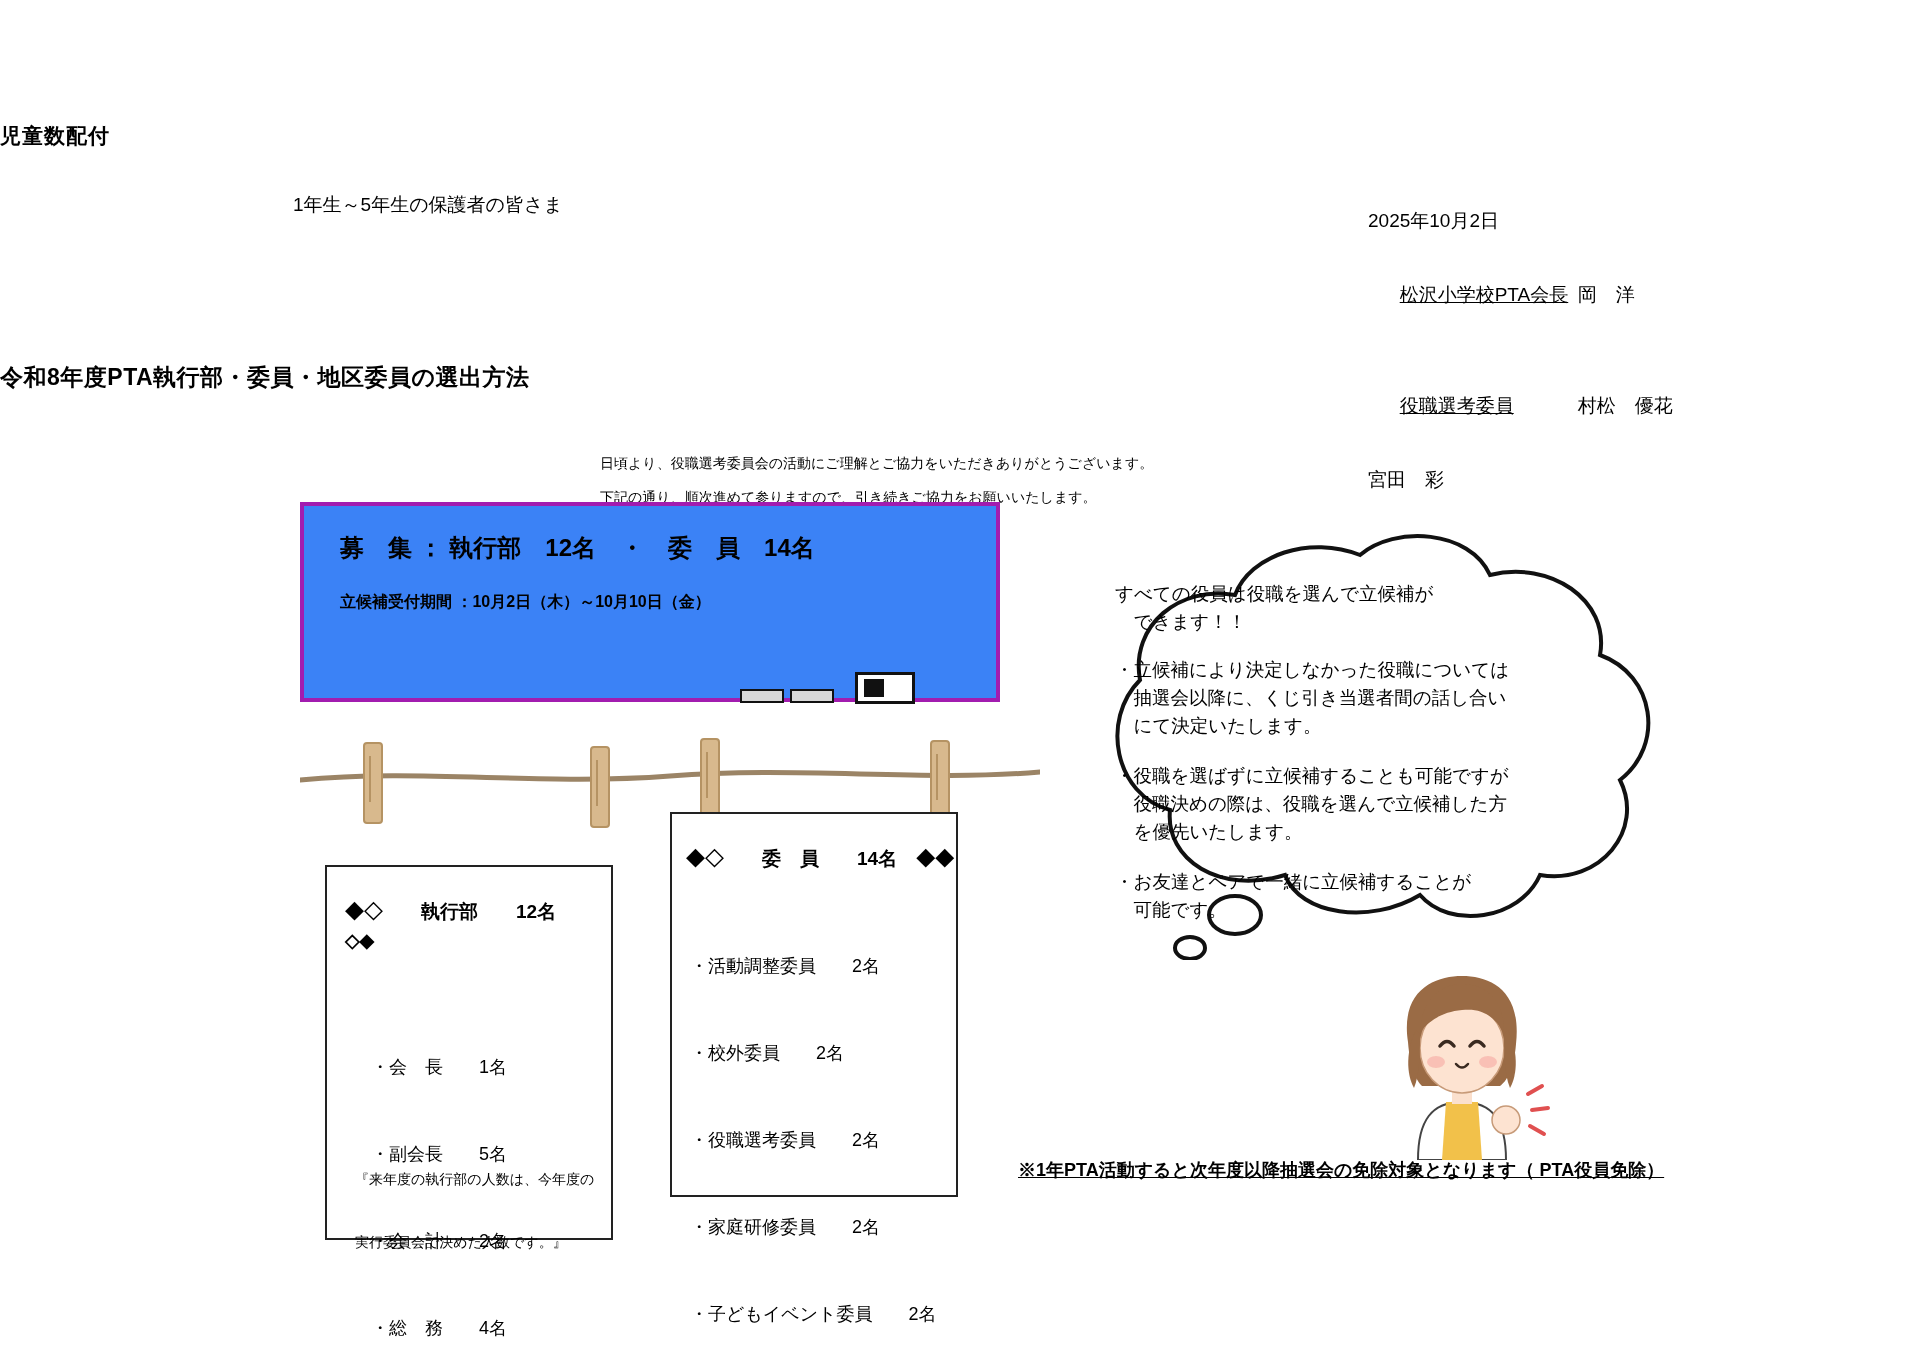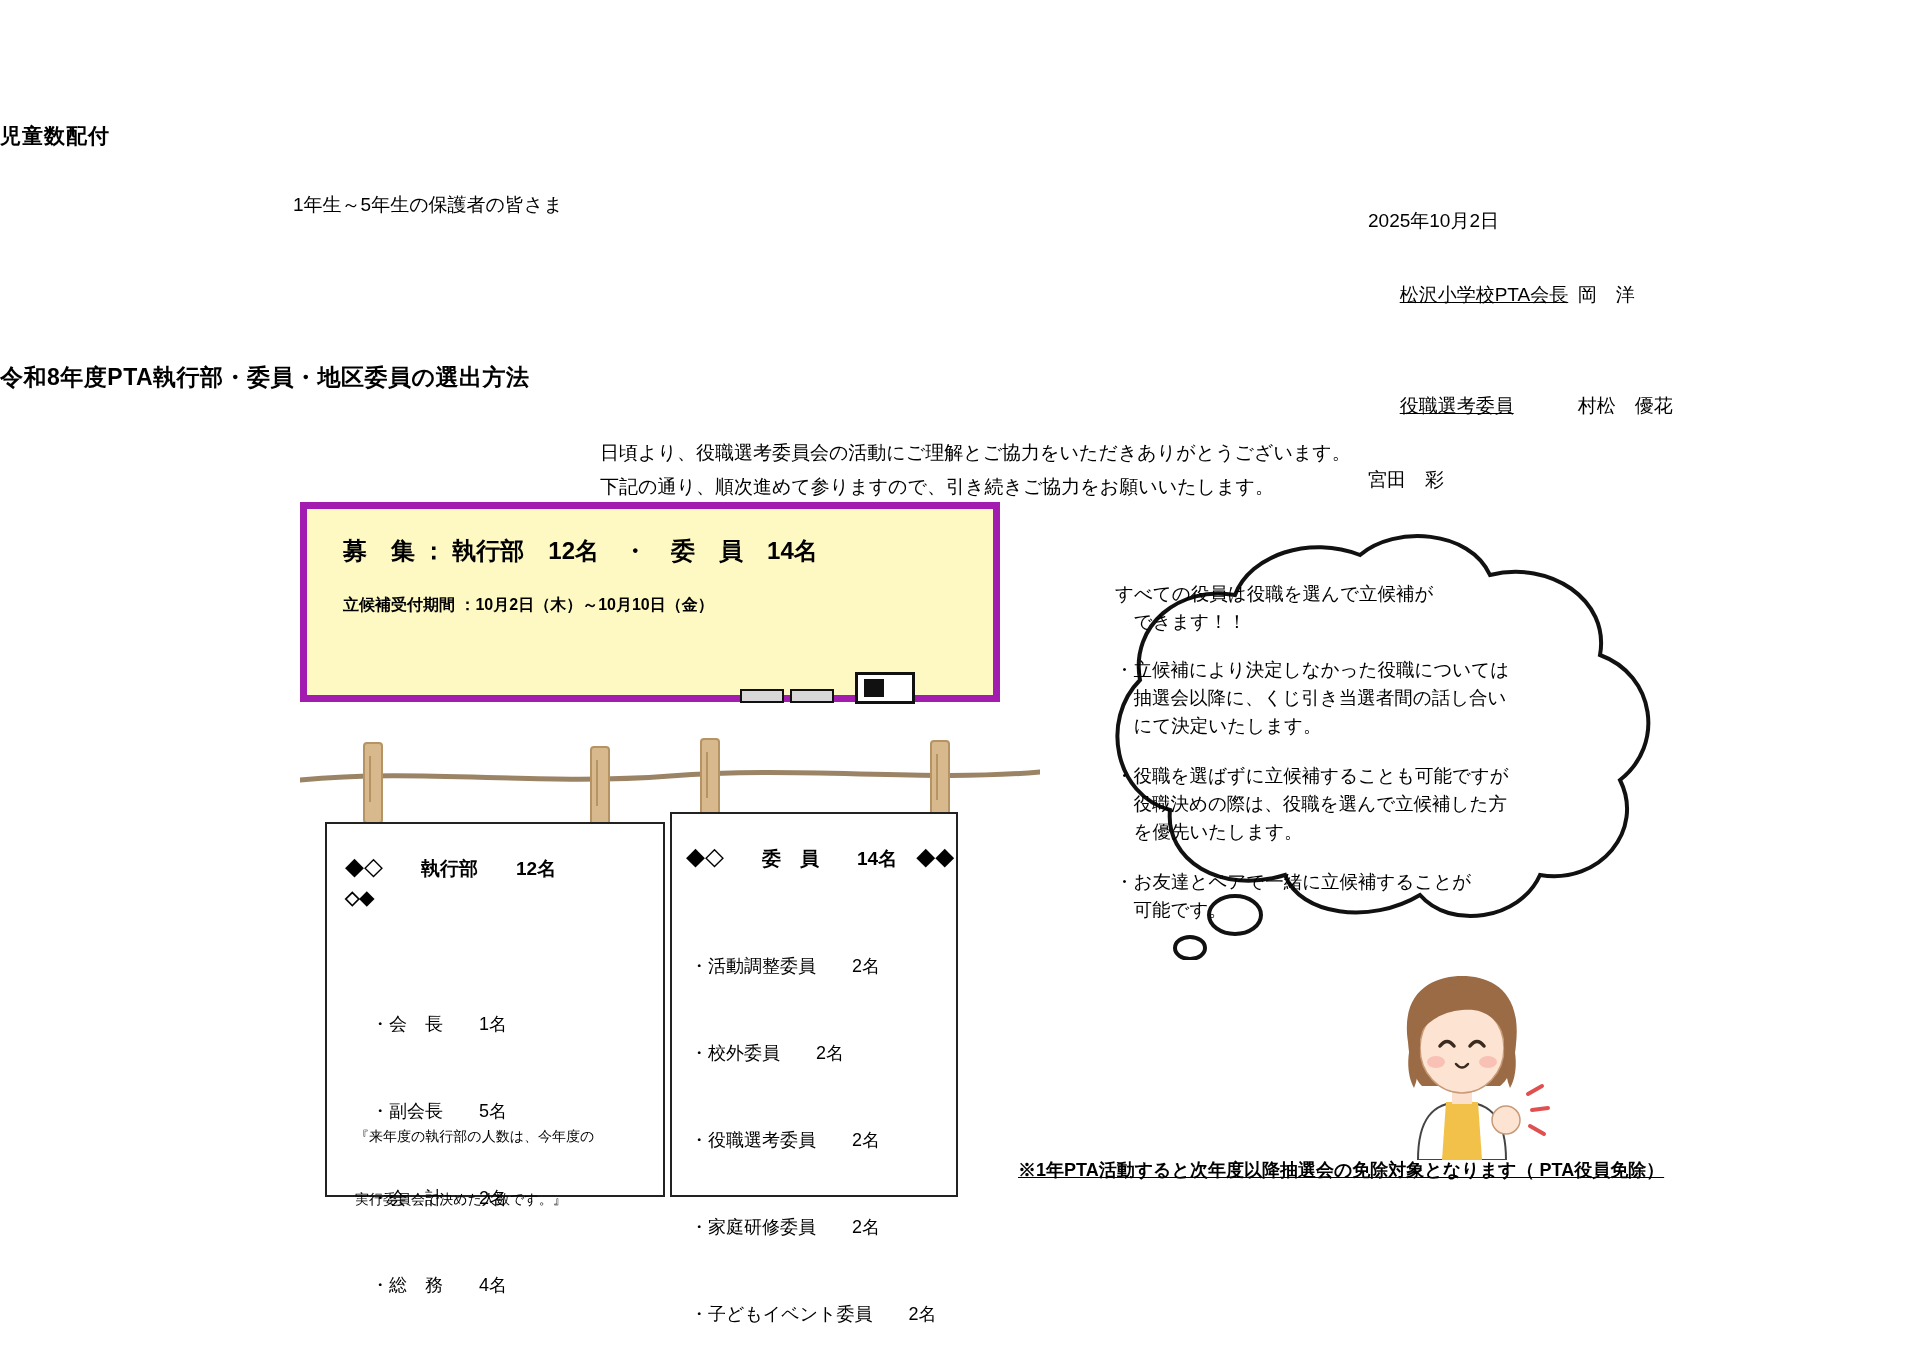--- a/index.html
+++ b/index.html
@@ -62,34 +62,34 @@
     position: absolute;
     left: 0; top: 362px;
     width: 1916px;
     text-align: left;
     font-size: 23px;
     font-weight: bold;
     letter-spacing: 0.5px;
   }
   .intro {
     position: absolute;
-    left: 600px; top: 436px;
-    font-size: 19px;
+    left: 600px; top: 446px;
+    font-size: 14px;
     line-height: 34px;
   }
   .intro div { white-space: pre; }
 
   
   .blackboard {
     position: absolute;
     left: 300px; top: 502px;
     width: 700px;
     height: 200px;
-    border: 7px solid #a21caf;
-    background: #fef9c3;
+    border: 4px solid #a21caf;
+    background: #3b82f6;
     box-sizing: border-box;
   }
   .bb-line1 {
     position: absolute;
     left: 36px; top: 26px;
     font-size: 24px;
     font-weight: bold;
     white-space: pre;
   }
   .bb-line2 {
@@ -158,21 +158,21 @@
   .peg.p3 { left: 700px; top: 738px; }
   .peg.p4 { left: 930px; top: 740px; }
 
   
   .card {
     position: absolute;
     border: 2px solid #222222;
     background: #ffffff;
     box-sizing: border-box;
   }
-  .card-left { left: 325px; top: 822px; width: 340px; height: 375px; }
+  .card-left { left: 325px; top: 865px; width: 288px; height: 375px; }
   .card-right { left: 670px; top: 812px; width: 288px; height: 385px; }
 
   .card-title {
     position: absolute;
     font-size: 19px;
     font-weight: bold;
     white-space: pre;
   }
   .card-left .card-title { left: 18px; top: 32px; }
   .card-left .card-title2 {

